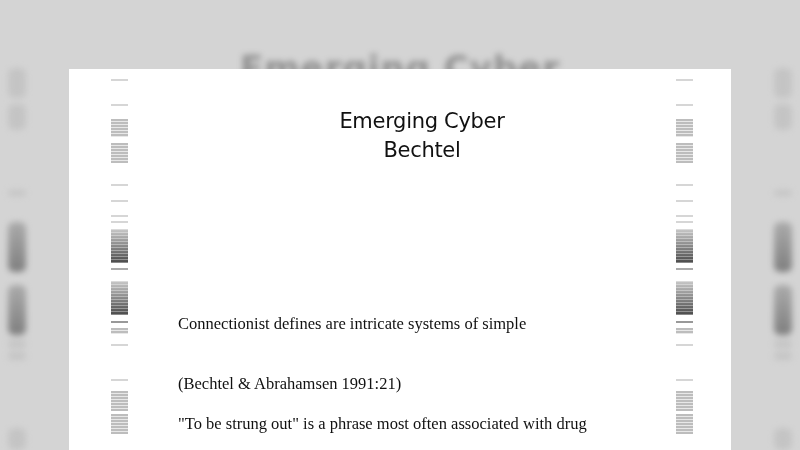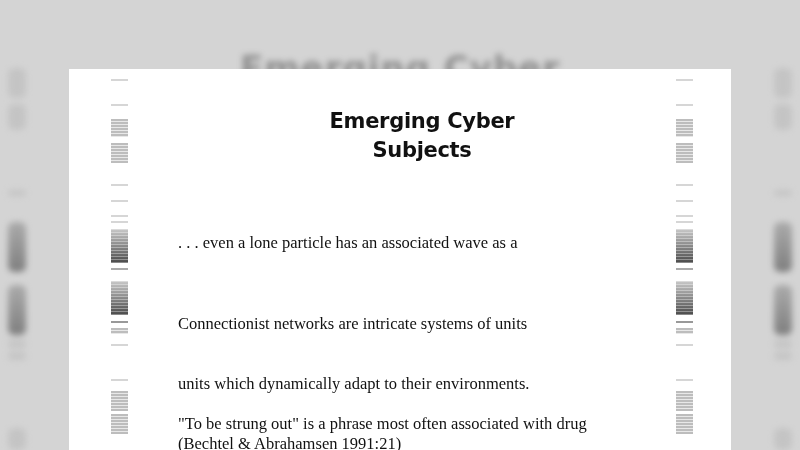--- a/index.html
+++ b/index.html
@@ -34,21 +34,21 @@
     .rail.right { left: 607px; }
     .tick { position: absolute; left: 0; width: 17px; height: 2px; background: #d6d6d6; }
     .bar { position: absolute; left: 0; width: 17px;
       background: repeating-linear-gradient(#bdbdbd 0 2px, #e8e8e8 2px 3px); }
     .bar.grad { background:
       repeating-linear-gradient(rgba(255,255,255,0.35) 0 1px, rgba(0,0,0,0) 1px 3px),
       linear-gradient(#c8c8c8, #4a4a4a); }
 
     .title {
       position: absolute; left: 0; width: 706px; top: 38px; text-align: center;
-      font-family: "DejaVu Sans", sans-serif; font-weight: bold; font-size: 21px;
+      font-family: "DejaVu Sans", sans-serif; font-weight: normal; font-size: 21px;
       line-height: 29px; color: #111; letter-spacing: -0.3px;
     }
     .para {
       position: absolute; left: 109px; font-size: 16.5px; line-height: 20px; color: #111;
       white-space: pre;
     }
   </style>
 </head>
 <body>
 
@@ -111,30 +111,28 @@
     <div class="tick" style="top:252px;background:#999;"></div>
     <div class="bar" style="top:259px;height:6px;"></div>
     <div class="tick" style="top:275px;"></div>
     <div class="tick" style="top:310px;"></div>
     <div class="bar" style="top:322px;height:20px;"></div>
     <div class="bar" style="top:345px;height:20px;"></div>
   </div>
 
   <div class="title">
     <div>Emerging Cyber</div>
-    <div>Subjects</div>
+    <div>Bechtel</div>
   </div>
 
   <div class="para" style="top:124px;">
-    <div>. . . even a lone particle has an associated wave as a</div>
   </div>
 
   <div class="para" style="top:205px;">
-    <div>Connectionist networks are intricate systems of units</div>
-    <div>units which dynamically adapt to their environments.</div>
+    <div>Connectionist defines are intricate systems of simple</div>
     <div>(Bechtel &amp; Abrahamsen 1991:21)</div>
   </div>
 
   <div class="para" style="top:305px;">
     <div>"To be strung out" is a phrase most often associated with drug</div>
     
     
     
   </div>
 </div>

